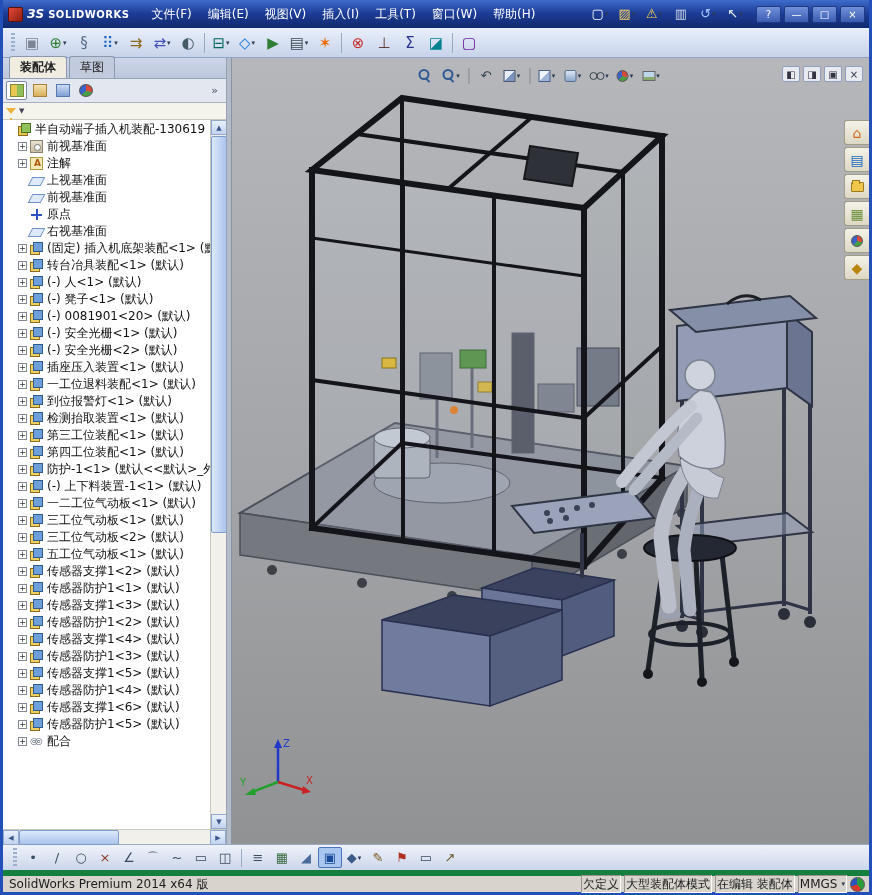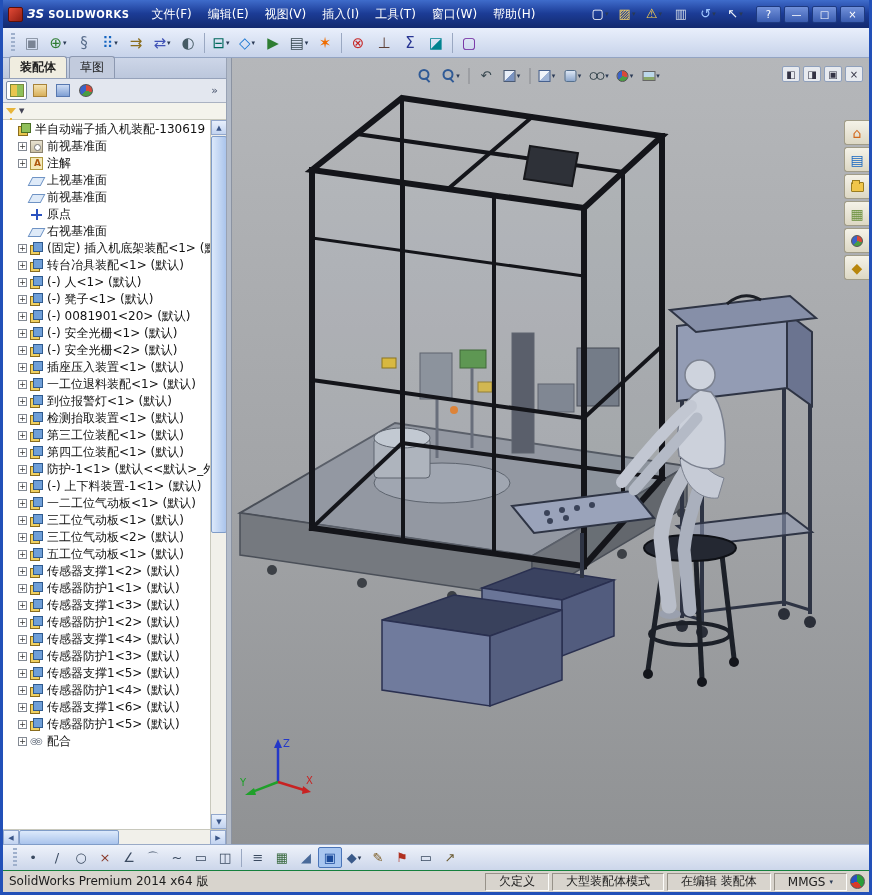--- a/index.html
+++ b/index.html
@@ -128,23 +128,23 @@
 
   
   .bottombar{height:26px;flex:0 0 26px;display:flex;align-items:center;padding:0 6px;
     background:linear-gradient(180deg,#eef2fa,#ccd6ea);border-top:1px solid #9aaac6}
   .bbtn{min-width:24px;height:21px;display:flex;align-items:center;justify-content:center;border:1px solid transparent;border-radius:2px;padding:0 1px}
   .bbtn.active{background:#a8c6f0;border-color:#4a74b8}
   .bbtn .gi{font-size:13px}
   .bottombar .tsep{background:#9aa8c2;height:18px;margin:0 4px}
 
   
-  .status{height:22px;flex:0 0 22px;display:flex;align-items:center;background:#d8d4cd;border-top:1px solid #15803d;padding:0 4px;gap:3px;font-size:12px;color:#1c1c1c}
+  .status{height:22px;flex:0 0 22px;display:flex;align-items:center;background:#d8d4cd;border-top:6px solid #15803d;padding:0 4px;gap:3px;font-size:12px;color:#1c1c1c}
   .status-left{margin-right:auto;padding-left:2px;white-space:nowrap}
-  .scell{border:1px solid;border-color:#979289 #fdfdfb #fdfdfb #979289;padding:0 13px;height:18px;display:flex;align-items:center;white-space:nowrap;gap:3px}
+  .scell{border:1px solid;border-color:#979289 #fdfdfb #fdfdfb #979289;padding:0 1px;height:18px;display:flex;align-items:center;white-space:nowrap;gap:3px}
   .sphere{width:15px;height:15px;border-radius:50%;border:1px solid #555;
     background:conic-gradient(#2a9d3a 0 40%,#d83a2a 40% 70%,#2a52c0 70% 100%)}
 </style>
 </head>
 <body>
 
 <div class="window">
 
   <div class="titlebar">
     <div class="appicon"></div>

